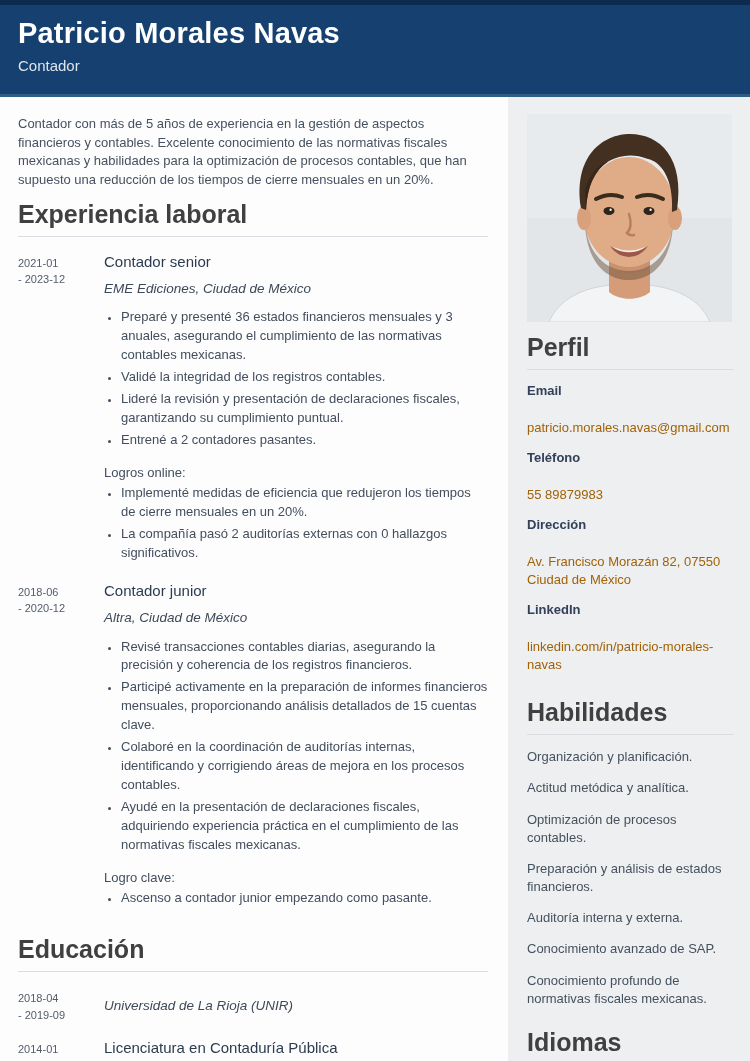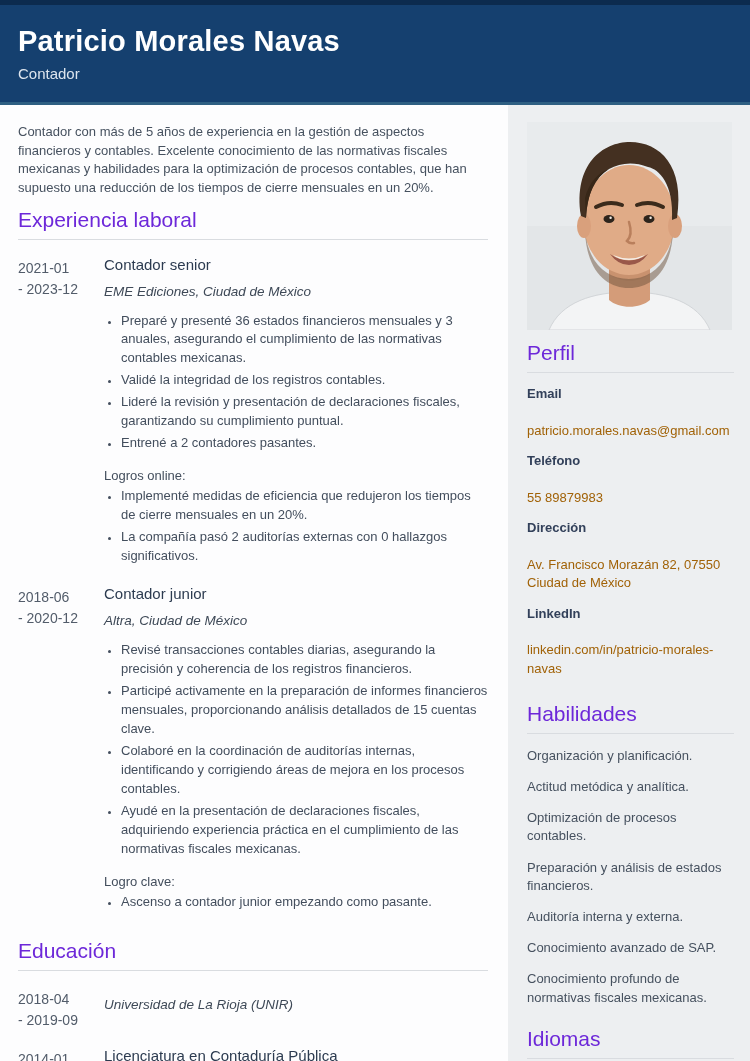--- a/index.html
+++ b/index.html
@@ -17,21 +17,21 @@
     flex-direction: column;
     overflow: hidden;
     background: #fdfdfe;
   }
 
   
   .header {
     background: #15406f;
     border-top: 5px solid #0c2b4e;
     border-bottom: 3px solid #2e5f82;
-    padding: 21px 18px 19px 18px;
+    padding: 13px 18px 19px 18px;
     flex: 0 0 auto;
   }
   .name {
     margin: 0 0 10px 0;
     color: #ffffff;
     font-size: 29px;
     font-weight: bold;
     letter-spacing: 0.2px;
     line-height: 1.05;
   }
@@ -50,23 +50,23 @@
     background: #fdfdfe;
   }
   .sidebar {
     flex: 1 1 auto;
     background: #edeff1;
     padding: 17px 16px 15px 19px;
   }
 
   
   h2.section {
-    color: #6d28d9;
-    font-size: 21px;
-    font-weight: normal;
+    color: #404040;
+    font-size: 25px;
+    font-weight: bold;
     margin: 24px 0 0 0;
     padding: 0 0 7px 0;
     border-bottom: 1px solid #d9dce0;
     line-height: 1.15;
   }
   h2.section.first { margin-top: 10px; }
   h2.section.tight { margin-top: 20px; }
 
   
   .summary {
@@ -74,21 +74,21 @@
     font-size: 13px;
     line-height: 1.44;
     color: #46515f;
   }
   .entry {
     display: grid;
     grid-template-columns: 86px 1fr;
     margin-top: 16px;
   }
   .dates {
-    font-size: 14px;
+    font-size: 11px;
     color: #525c6a;
     line-height: 1.5;
     padding-top: 2px;
   }
   .entry-title {
     font-size: 15px;
     font-weight: normal;
     color: #2c3b50;
     line-height: 1.2;
   }

